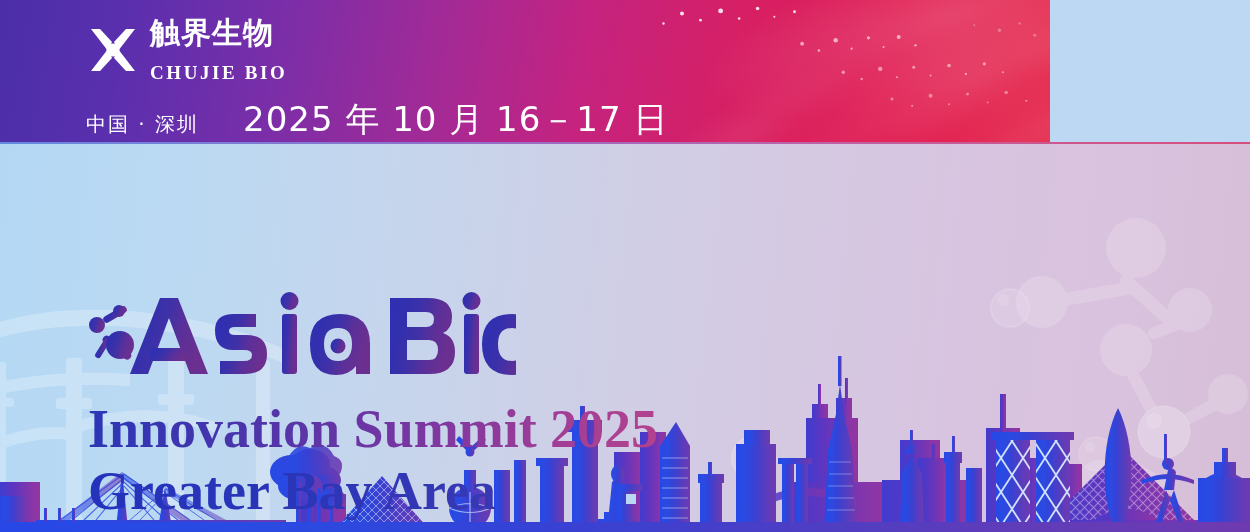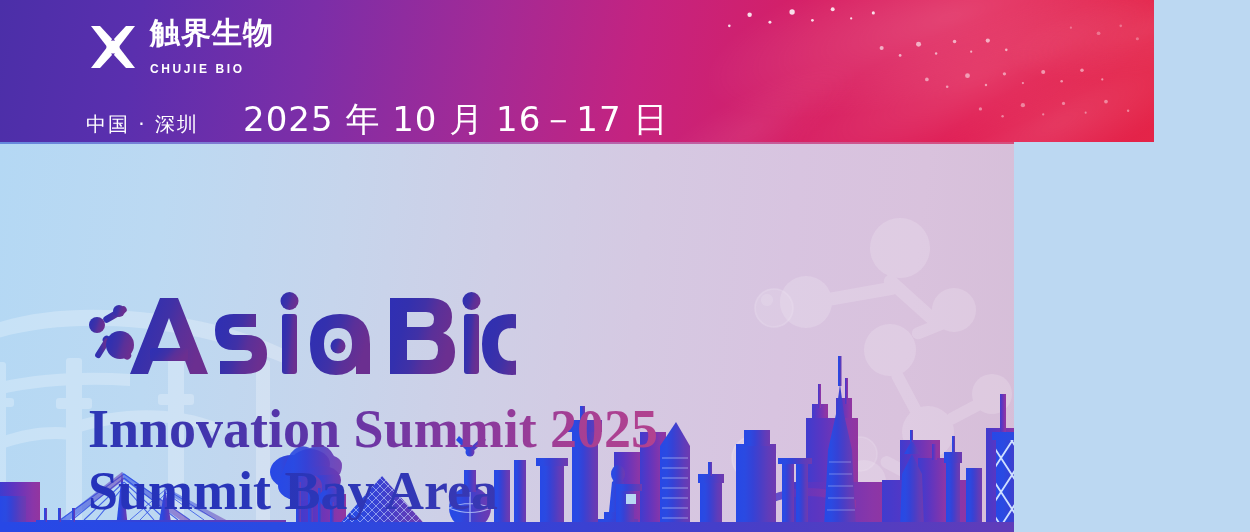--- a/index.html
+++ b/index.html
@@ -8,21 +8,21 @@
   #banner{
     position:relative;
     width:1250px;
     height:532px;
     overflow:hidden;
     background:#bcd8f2;
   }
 
   
   #top-band{
-    position:absolute;left:0;top:0;width:1154px;height:142px;
+    position:absolute;left:0;top:0;width:1050px;height:142px;
     background:
       linear-gradient(100deg,
         #4b2fa8 0%,
         #5a2fae 12%,
         #7b2ea8 27%,
         #a32a96 42%,
         #c42380 55%,
         #d71f63 70%,
         #e01c52 84%,
         #e42448 100%);
@@ -49,39 +49,39 @@
 
   
   #logo{position:absolute;left:86px;top:18px;display:flex;align-items:center;gap:10px;}
   #logo .mark{width:54px;height:54px;flex:0 0 auto;}
   #logo .wordmark{display:flex;flex-direction:column;line-height:1;}
   #logo .cn{
     font-size:30px;font-weight:700;color:#fff;letter-spacing:1px;
     font-family:"DejaVu Sans","Liberation Sans",sans-serif;
   }
   #logo .en{
-    font-size:12px;font-weight:700;color:#fff;letter-spacing:2.6px;
-    margin-top:15px;font-family:Liberation Sans, sans-serif;
+    font-size:19px;font-weight:700;color:#fff;letter-spacing:2.6px;
+    margin-top:15px;font-family:Liberation Serif, serif;
   }
 
   
   #meta{position:absolute;left:86px;top:97px;display:flex;align-items:baseline;}
   #meta .city{
     font-size:20px;color:#fff;letter-spacing:2px;font-weight:400;
     font-family:"DejaVu Sans","Liberation Sans",sans-serif;
   }
   #meta .date{
     font-size:34px;color:#fff;letter-spacing:1px;font-weight:400;
     margin-left:44px;white-space:nowrap;
     font-family:"DejaVu Sans","Liberation Sans",sans-serif;
   }
 
   
   #stage{
-    position:absolute;left:0;top:142px;width:1014px;height:390px;
+    position:absolute;left:0;top:142px;width:1250px;height:390px;
     background:linear-gradient(96deg,
       #b4d8f4 0%,
       #bcd9f2 16%,
       #c6d5ec 33%,
       #cfcfe6 48%,
       #d5c9e2 62%,
       #d8c4e0 76%,
       #d9c2dd 88%,
       #d6bed8 100%);
     overflow:hidden;
@@ -525,17 +525,17 @@
       </g>
 
       <g fill="url(#ab)">
         <path d="M426 24 q-30 0 -30 30 q0 31 30 31 q30 0 30 -31 q0 -30 -30 -30 Z
                  M426 38 q14 0 14 16 q0 17 -14 17 q-14 0 -14 -17 q0 -16 14 -16 Z"></path>
       </g>
     </svg>
 
     <div id="headline">
       <div class="l1">Innovation Summit 2025</div>
-      <div class="l2">Summit Bay Area</div>
+      <div class="l2">Greater Bay Area</div>
     </div>
 
   </div>
 </div>
 
 </body></html>

